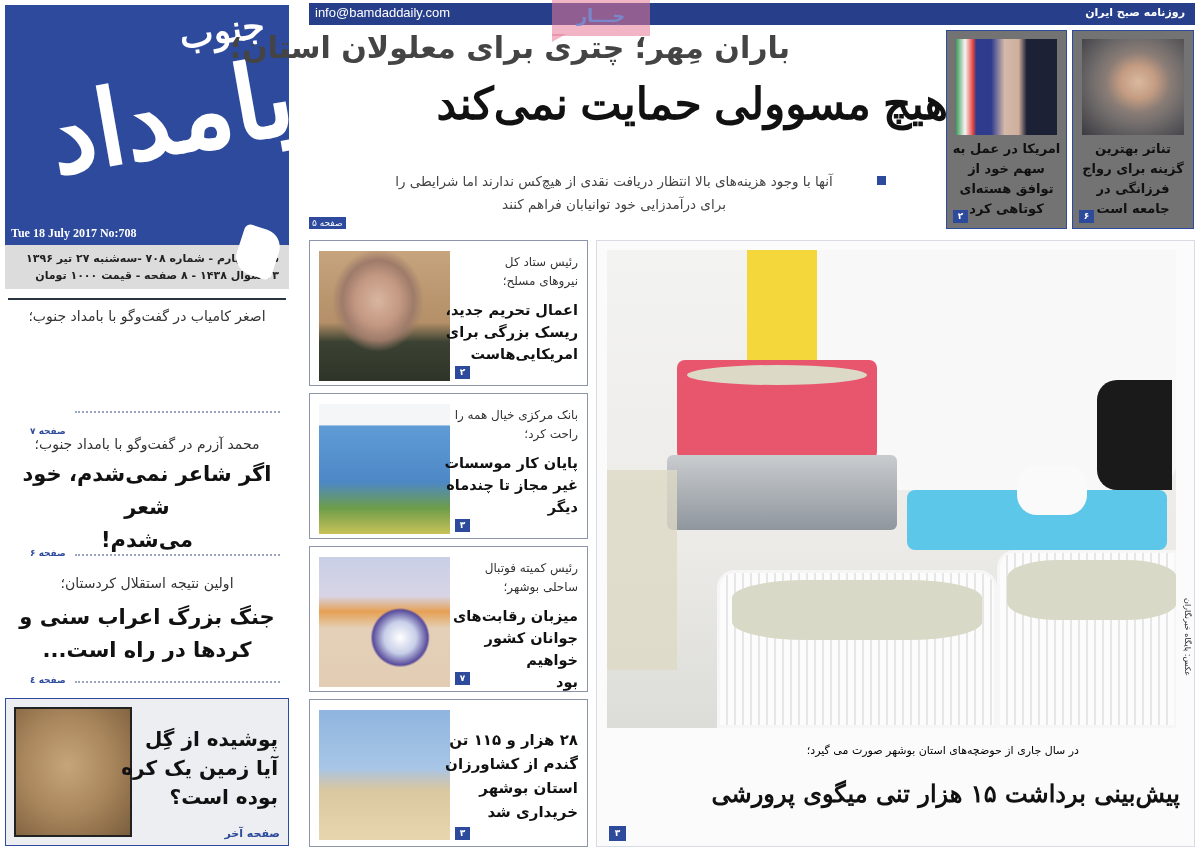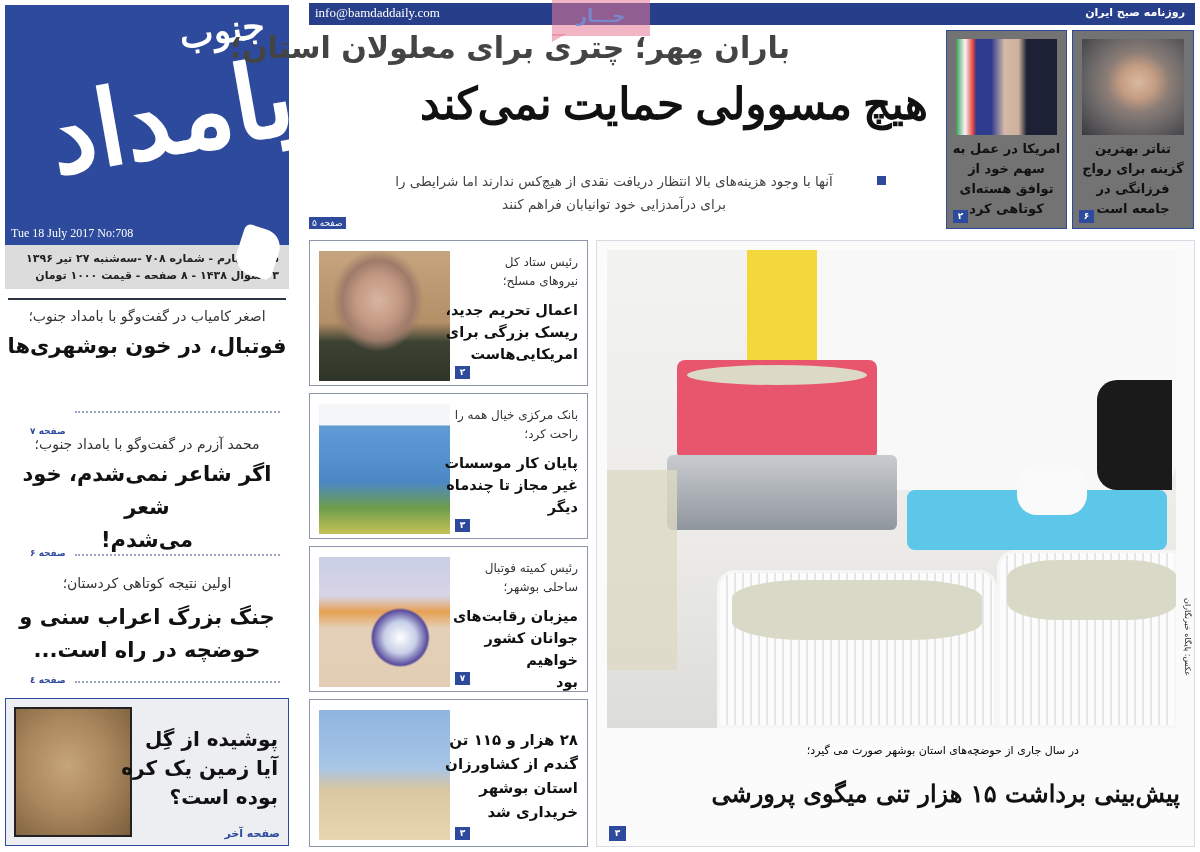--- a/index.html
+++ b/index.html
@@ -6,35 +6,35 @@
   html, body { width: 1200px; height: 852px; overflow: hidden; background: #fff; }
   body { position: relative; font-family: "DejaVu Sans", sans-serif; color: #111; }
   .abs { position: absolute; }
   .rtl { direction: rtl; text-align: right; }
   .ctr { text-align: center; }
 
   
   #masthead { left: 5px; top: 5px; width: 284px; height: 240px; background: #2d4a9c; overflow: hidden; }
   #mast-sub { right: 24px; top: 4px; color: #fff; font-family: "DejaVu Serif", serif; font-weight: bold; font-size: 36px; transform: rotate(-8deg); }
   #mast-title { right: 6px; top: 40px; color: #fff; font-family: "DejaVu Serif", serif; font-weight: bold; font-size: 104px; line-height: 1; letter-spacing: -4px; transform: rotate(-10deg); transform-origin: right top; }
-  #mast-en { left: 6px; bottom: 4px; color: #fff; font-family: "Liberation Serif", serif; font-weight: normal; font-size: 12px; }
+  #mast-en { left: 6px; bottom: 4px; color: #fff; font-family: "Liberation Serif", serif; font-weight: bold; font-size: 12px; }
   #mast-info { left: 5px; top: 245px; width: 284px; height: 44px; background: #dcdcdc; padding: 5px 10px; font-size: 11px; font-weight: bold; line-height: 17px; color: #222; }
   #mast-drop { left: 238px; top: 228px; width: 40px; height: 48px; background: #fff; border-radius: 6px 18px 6px 18px; transform: rotate(18deg); }
 
   
   #topbar { left: 309px; top: 3px; width: 886px; height: 22px; background: #273f8a; }
-  #topbar-email { left: 6px; top: 2px; color: #fff; font-family: Liberation Serif, serif; font-size: 13px; }
+  #topbar-email { left: 6px; top: 2px; color: #fff; font-family: Liberation Sans, sans-serif; font-size: 13px; }
   #topbar-slogan { right: 10px; top: 3px; color: #fff; font-size: 11px; font-weight: bold; letter-spacing: 2px; }
   #watermark { left: 552px; top: 0px; width: 98px; height: 36px; background: rgba(232,120,150,0.55); }
   #watermark-text { width: 100%; top: 5px; color: rgba(120,140,210,0.9); font-size: 18px; font-weight: bold; }
   #watermark-tail { left: 552px; top: 34px; width: 0; height: 0; border-top: 8px solid rgba(232,120,150,0.55); border-right: 14px solid transparent; }
 
   
   #kicker { right: 410px; top: 30px; font-size: 30px; font-weight: bold; color: #444; }
-  #headline { right: 272px; top: 78px; font-family: Liberation Serif, serif; font-size: 44px; font-weight: bold; color: #111; letter-spacing: -1px; }
+  #headline { right: 252px; top: 78px; font-family: Liberation Sans, sans-serif; font-size: 44px; font-weight: bold; color: #111; letter-spacing: -1px; }
   #lead { right: 336px; top: 170px; width: 500px; font-size: 13.5px; line-height: 23px; color: #444; }
   #lead-bullet { right: 314px; top: 176px; width: 9px; height: 9px; background: #2d4a9c; }
   #lead-page { left: 309px; top: 217px; background: #2d4a9c; color: #fff; font-size: 9px; padding: 1px 3px; }
 
   
   .topbox { border: 1.5px solid #2d4a9c; background: #737373; }
   .topbox .photo { position: absolute; left: 9px; top: 8px; right: 9px; height: 96px; }
   .topbox .cap { position: absolute; left: 4px; right: 4px; top: 108px; font-size: 13px; font-weight: bold; line-height: 20px; direction: rtl; text-align: center; }
   .pg { position: absolute; background: #2d4a9c; color: #fff; font-size: 9px; font-weight: bold; width: 15px; height: 13px; line-height: 13px; text-align: center; }
 
@@ -104,37 +104,36 @@
 <div class="abs topbox" style="left:946px; top:30px; width:121px; height:199px;">
   <div class="photo" style="background: linear-gradient(90deg, #3c9b5a 0%, #f5f5f5 9%, #e5403a 17%, #2f3c8e 20%, #2f3c8e 35%, #d4b8a8 48%, #cfb09d 62%, #1c2136 70%, #1c2136 100%);"></div>
   <div class="cap">امریکا در عمل به سهم خود از توافق هسته‌ای کوتاهی کرد</div>
   <div class="pg" style="left:6px; bottom:5px;">۲</div>
 </div>
 
 <div class="abs hr-dark" style="left:8px; top:298px; width:278px;"></div>
 
 <div class="abs rtl ctr" style="left:5px; top:308px; width:284px;">
   <div class="lc-kicker">اصغر کامیاب در گفت‌وگو با بامداد جنوب؛</div>
-  <div class="lc-title" style="margin-top:6px;">فوتبال، در خون بوشهری‌ها</div>
 </div>
 <div class="abs dots" style="left:75px; top:411px; width:205px;"></div>
 <div class="abs lc-page rtl" style="left:30px; top:426px;text-align:center;">صفحه ۷</div>
 
 <div class="abs rtl ctr" style="left:5px; top:436px; width:284px;">
   <div class="lc-kicker">محمد آزرم در گفت‌وگو با بامداد جنوب؛</div>
   <div class="lc-title" style="margin-top:6px;">اگر شاعر نمی‌شدم، خود شعر</div>
   <div class="lc-title">می‌شدم!</div>
 </div>
 <div class="abs dots" style="left:75px; top:554px; width:205px;"></div>
 <div class="abs lc-page rtl" style="left:30px; top:548px;">صفحه ۶</div>
 
 <div class="abs rtl ctr" style="left:5px; top:575px; width:284px;">
-  <div class="lc-kicker">اولین نتیجه کوتاهی کردستان؛</div>
+  <div class="lc-kicker">اولین نتیجه استقلال کردستان؛</div>
   <div class="lc-title" style="margin-top:10px;">جنگ بزرگ اعراب سنی و</div>
-  <div class="lc-title">حوضچه در راه است...</div>
+  <div class="lc-title">کردها در راه است...</div>
 </div>
 <div class="abs dots" style="left:75px; top:681px; width:205px;"></div>
 <div class="abs lc-page rtl" style="left:30px; top:675px;">صفحه ٤</div>
 
 <div id="earthbox" class="abs">
   <div id="earth-photo" class="abs"></div>
   <div id="earth-title" class="abs rtl">
     <div>پوشیده از گِل</div>
     <div>آیا زمین یک کره</div>
     <div>بوده است؟</div>

